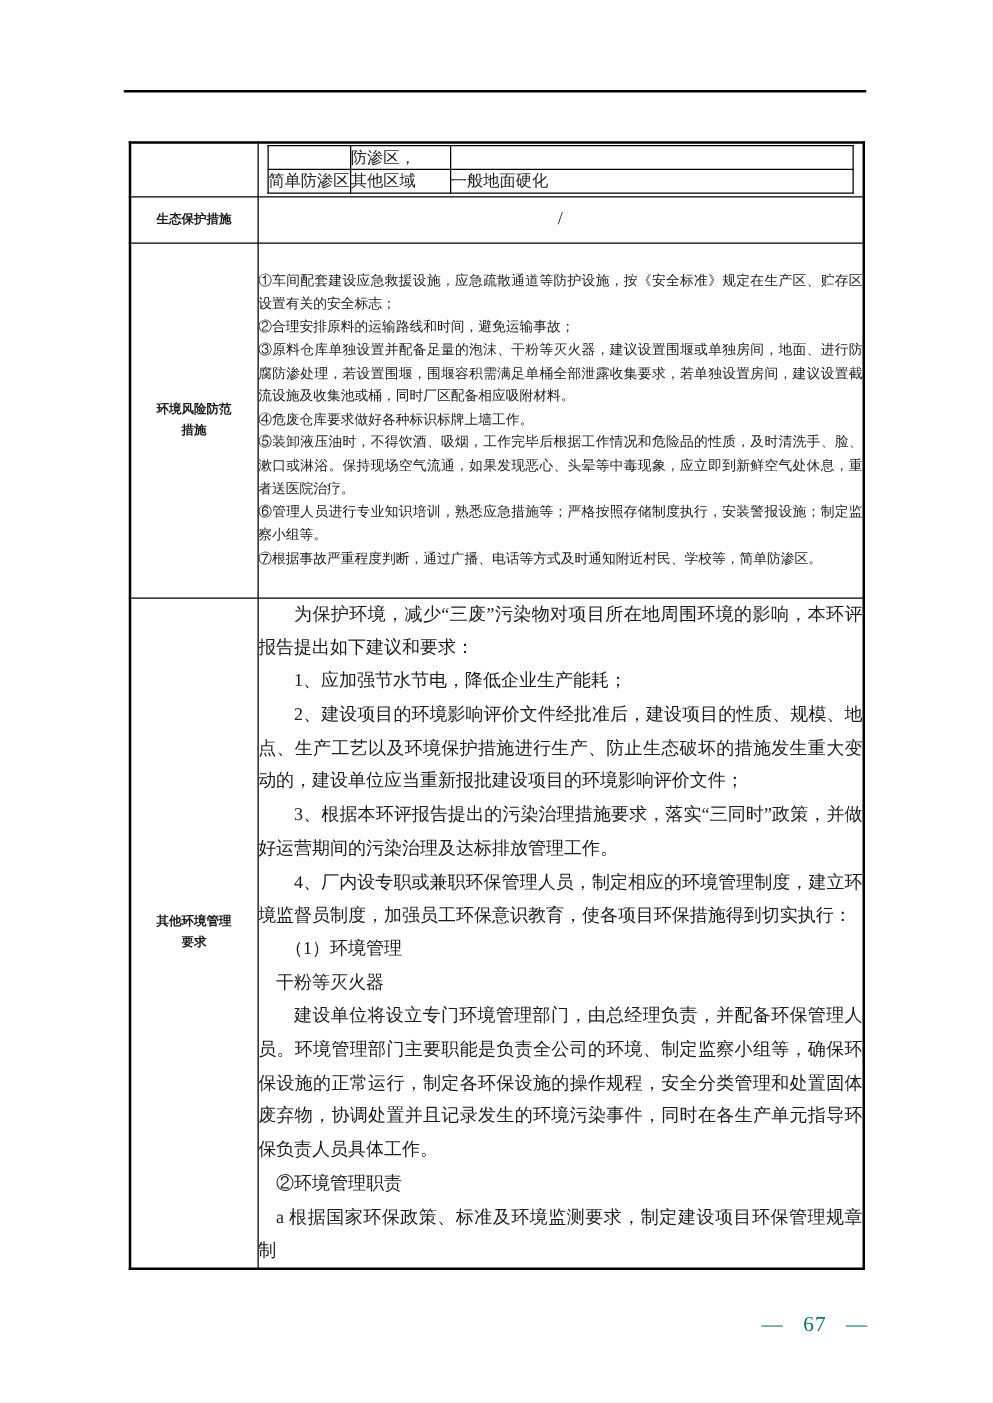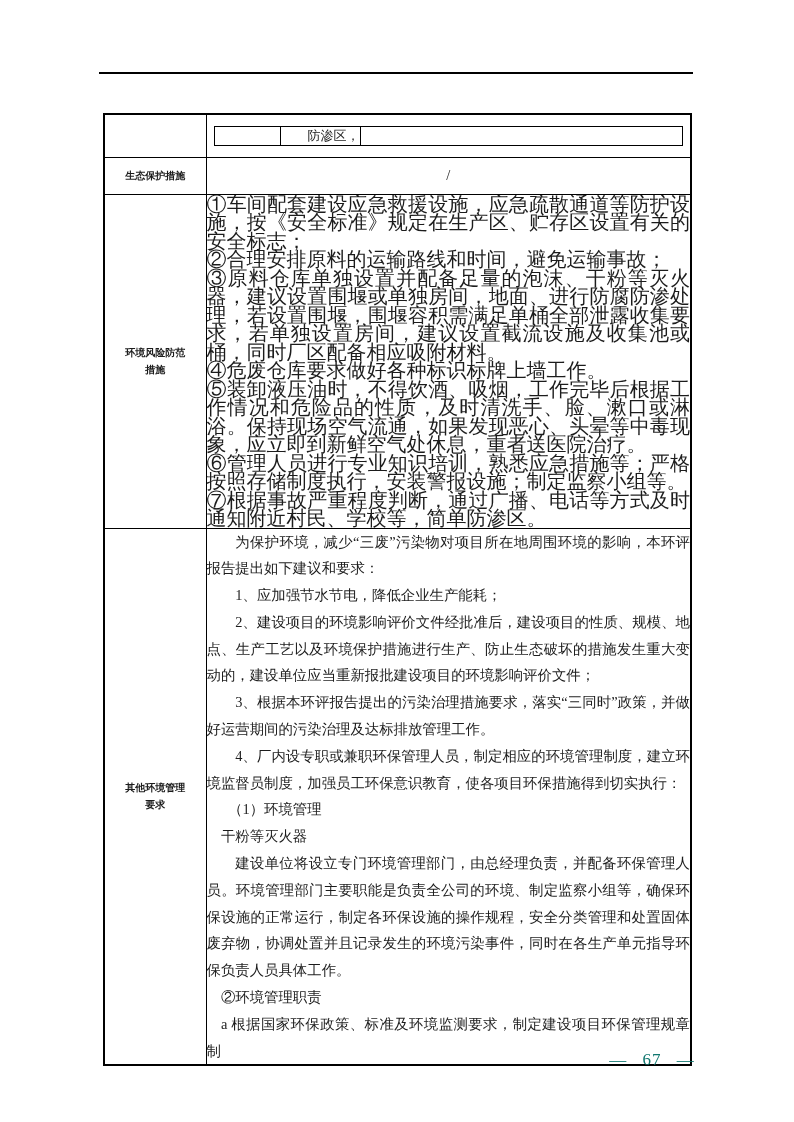--- a/index.html
+++ b/index.html
@@ -50,21 +50,21 @@
   td.sub-cell { vertical-align: top; }
   table.inner {
     border-collapse: collapse;
     table-layout: fixed;
     margin-left: 7px;
     margin-top: 0;
     width: 469px;
   }
   table.inner td {
     border: 1px solid #000;
-    text-align: right;
+    text-align: left;
     font-size: 13px;
     padding: 0;
     box-sizing: border-box;
   }
   table.inner tr.ir1 { height: 18px; }
   table.inner tr.ir2 { height: 18px; }
   col.ic1 { width: 66px; }
   col.ic2 { width: 80px; }
   td.value-cell {
     text-align: center;
@@ -73,21 +73,21 @@
   td.text-cell {
     vertical-align: top;
     overflow: hidden;
   }
   td.text-cell p {
     margin: 0;
     text-align: justify;
     text-align-last: left;
   }
   td.dense { padding: 4px 3px 0 3px; }
-  td.dense p { font-size: 20px; line-height: 18.5px; }
+  td.dense p { font-size: 11px; line-height: 18.5px; }
   td.loose { padding: 6px 4px 0 6px; margin-left: 32px; }
   td.loose p { font-size: 14.4px; line-height: 26.8px; }
   p.ind2  { text-indent: 2em; }
   p.ind15 { text-indent: 1.5em; }
   p.ind1  { text-indent: 1em; }
   .page-number {
     position: absolute;
     left: 596px;
     top: 1050px;
     width: 112px;
@@ -119,20 +119,25 @@
           <colgroup>
                 <col class="ic1">
                 <col class="ic2">
                 <col>
               </colgroup>
           <tbody>
                 <tr class="ir1">
             <td></td>
             <td>防渗区，</td>
             <td></td>
+          </tr>
+          <tr class="ir2">
+            <td>简单防渗区</td>
+            <td>其他区域</td>
+            <td>一般地面硬化</td>
           </tr>
         </tbody>
             </table>
       </td>
     </tr>
 
     <tr class="r2">
       <td class="label-cell">生态保护措施</td>
       <td class="value-cell">/</td>
     </tr>

